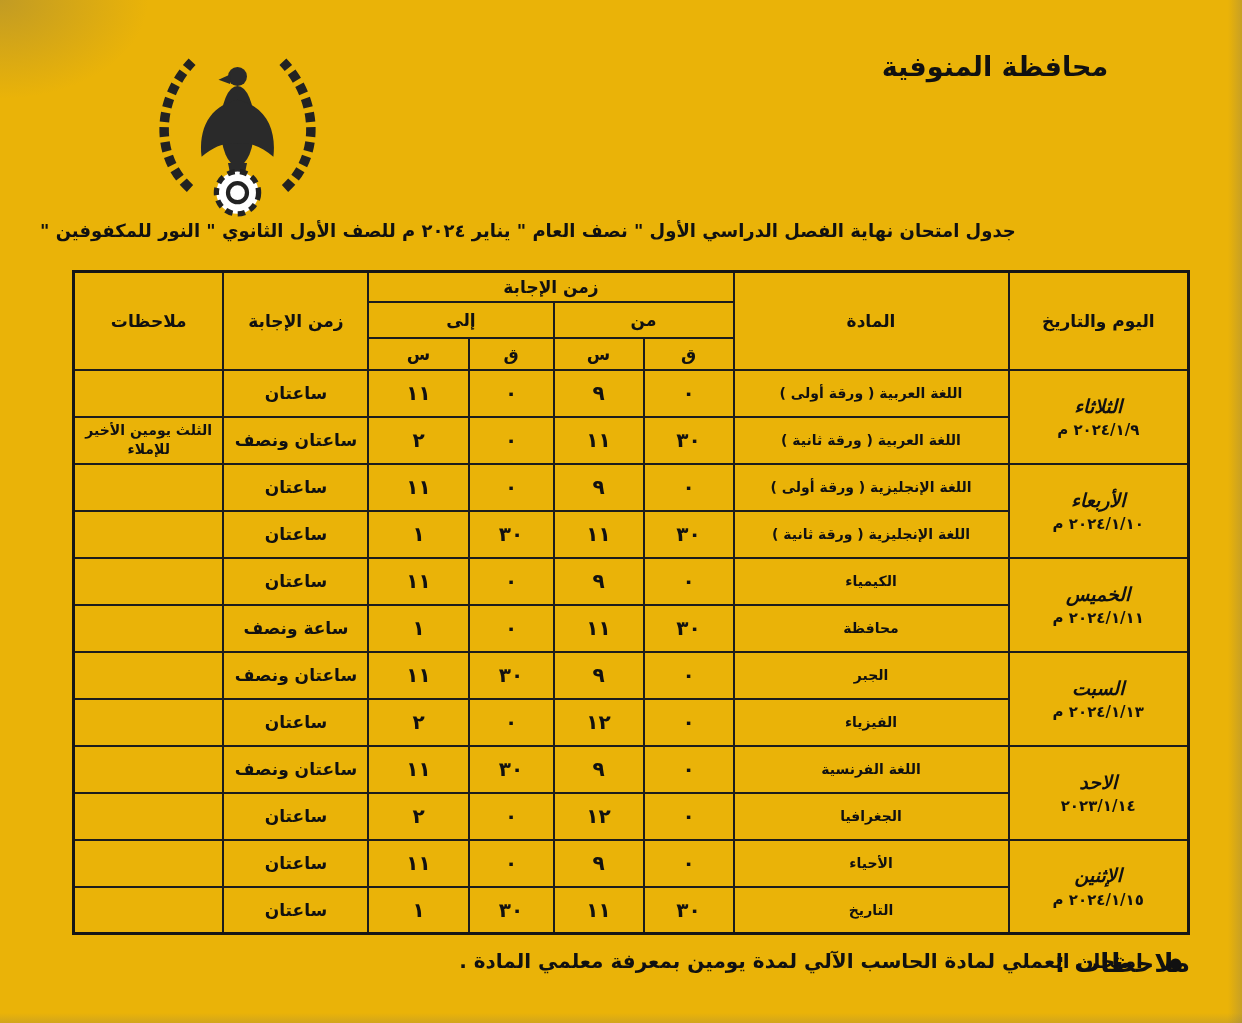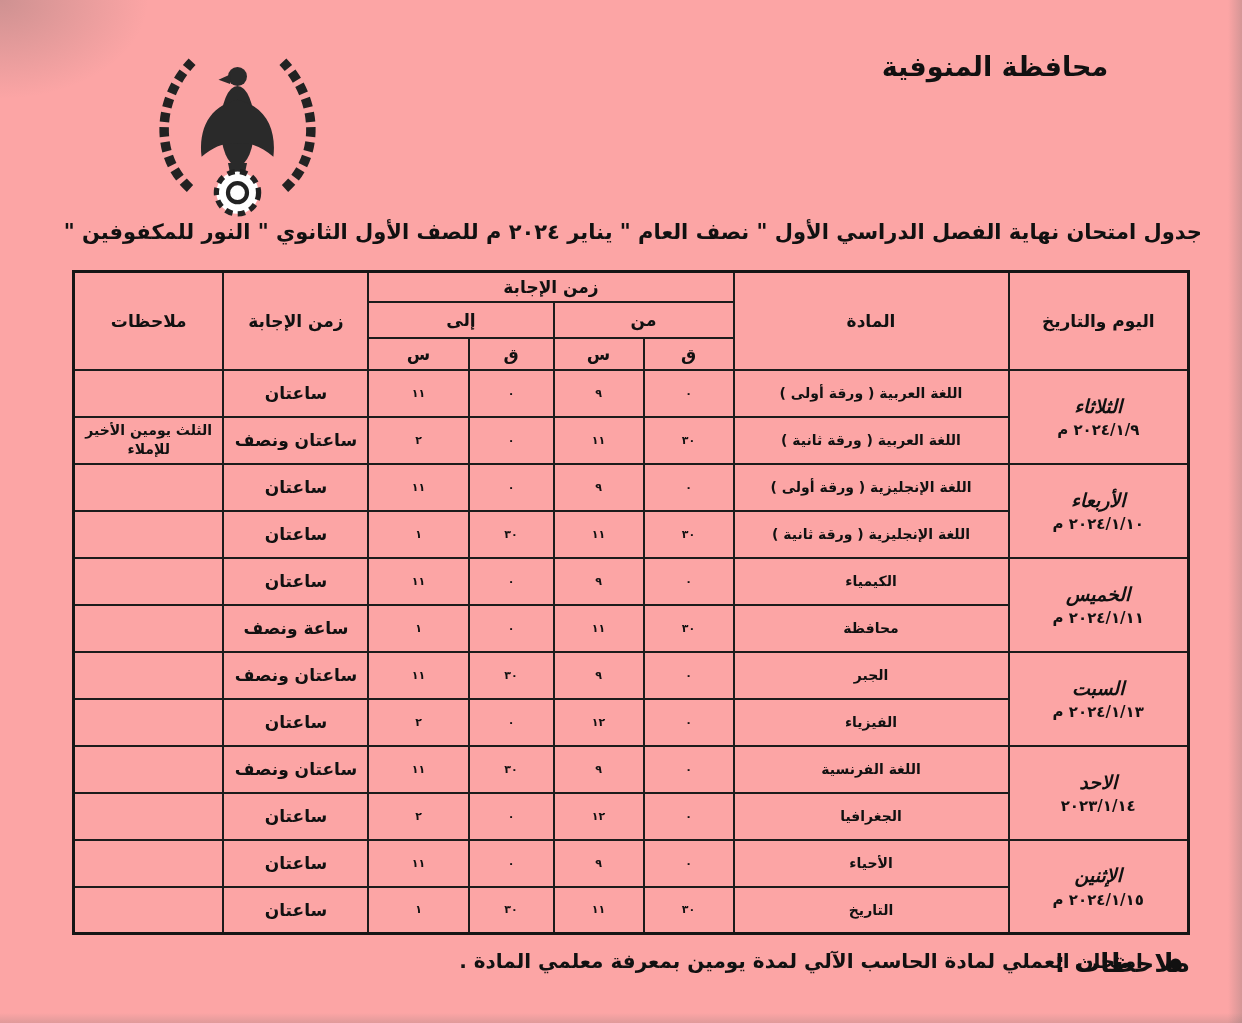--- a/index.html
+++ b/index.html
@@ -1,56 +1,56 @@
 <!DOCTYPE html>
 <html lang="ar" dir="rtl"><head>
 <meta charset="utf-8">
 <style>
   html,body{margin:0;padding:0;background:#ffffff;}
   .page{
     position:relative;
     width:1242px;height:1023px;
-    background:#fca5a5;
+    background:#eab308;
     font-family:"DejaVu Sans", sans-serif;
     color:#111;
     direction:rtl;
     overflow:hidden;
   }
   
   .scan-shadow-right{position:absolute;right:0;top:0;width:14px;height:100%;
     background:linear-gradient(to left, rgba(110,110,110,.28), rgba(255,255,255,0));pointer-events:none;}
   .scan-shadow-topleft{position:absolute;left:0;top:0;width:150px;height:100px;
     background:radial-gradient(ellipse at top left, rgba(100,100,100,.30), rgba(255,255,255,0) 70%);pointer-events:none;}
   .scan-shadow-bottom{position:absolute;left:0;bottom:0;width:100%;height:10px;
     background:linear-gradient(to top, rgba(110,110,110,.20), rgba(255,255,255,0));pointer-events:none;}
 
   
   .gov-header{position:absolute;top:42px;left:760px;width:470px;text-align:center;}
   .gov-header .line{font-size:27px;font-weight:700;line-height:50px;white-space:nowrap;}
 
   .logo{position:absolute;left:145px;top:28px;width:185px;height:190px;}
 
-  .doc-title{position:absolute;top:220px;left:40px;right:40px;text-align:right;
-    font-size:21px;font-weight:700;white-space:nowrap;}
+  .doc-title{position:absolute;top:220px;left:40px;right:40px;text-align:left;
+    font-size:18px;font-weight:700;white-space:nowrap;}
 
   
   .table-wrap{position:absolute;top:270px;right:52px;}
   table.sched{border-collapse:collapse;table-layout:fixed;width:1115px;border:3px solid #161616;}
   table.sched th, table.sched td{
     border:2px solid #1c1c1c;
     font-weight:700;text-align:center;vertical-align:middle;
     padding:0 4px;overflow:hidden;
   }
   thead tr.h1{height:30px;}
   thead tr.h2{height:36px;}
   thead tr.h3{height:32px;}
   thead th{font-size:17px;}
   tbody tr{height:47px;}
   td.subj{font-size:14px;}
-  td.num{font-size:11px;}
+  td.num{font-size:20px;}
   td.dur{font-size:17px;white-space:nowrap;}
   td.note{font-size:14px;line-height:1.35;}
   td.day-cell{font-size:18px;}
   td.day-cell .day-name{font-size:19px;line-height:1.45;font-style:italic;}
   td.day-cell .day-date{font-size:15px;line-height:1.35;}
 
   
   .notes-heading{position:absolute;top:948px;right:52px;font-size:26px;font-weight:700;}
   .bullet-line{position:absolute;top:949px;right:60px;font-size:20px;font-weight:700;white-space:nowrap;}
   .bullet-line .bullet{display:inline-block;font-size:15px;vertical-align:middle;margin-left:26px;}

